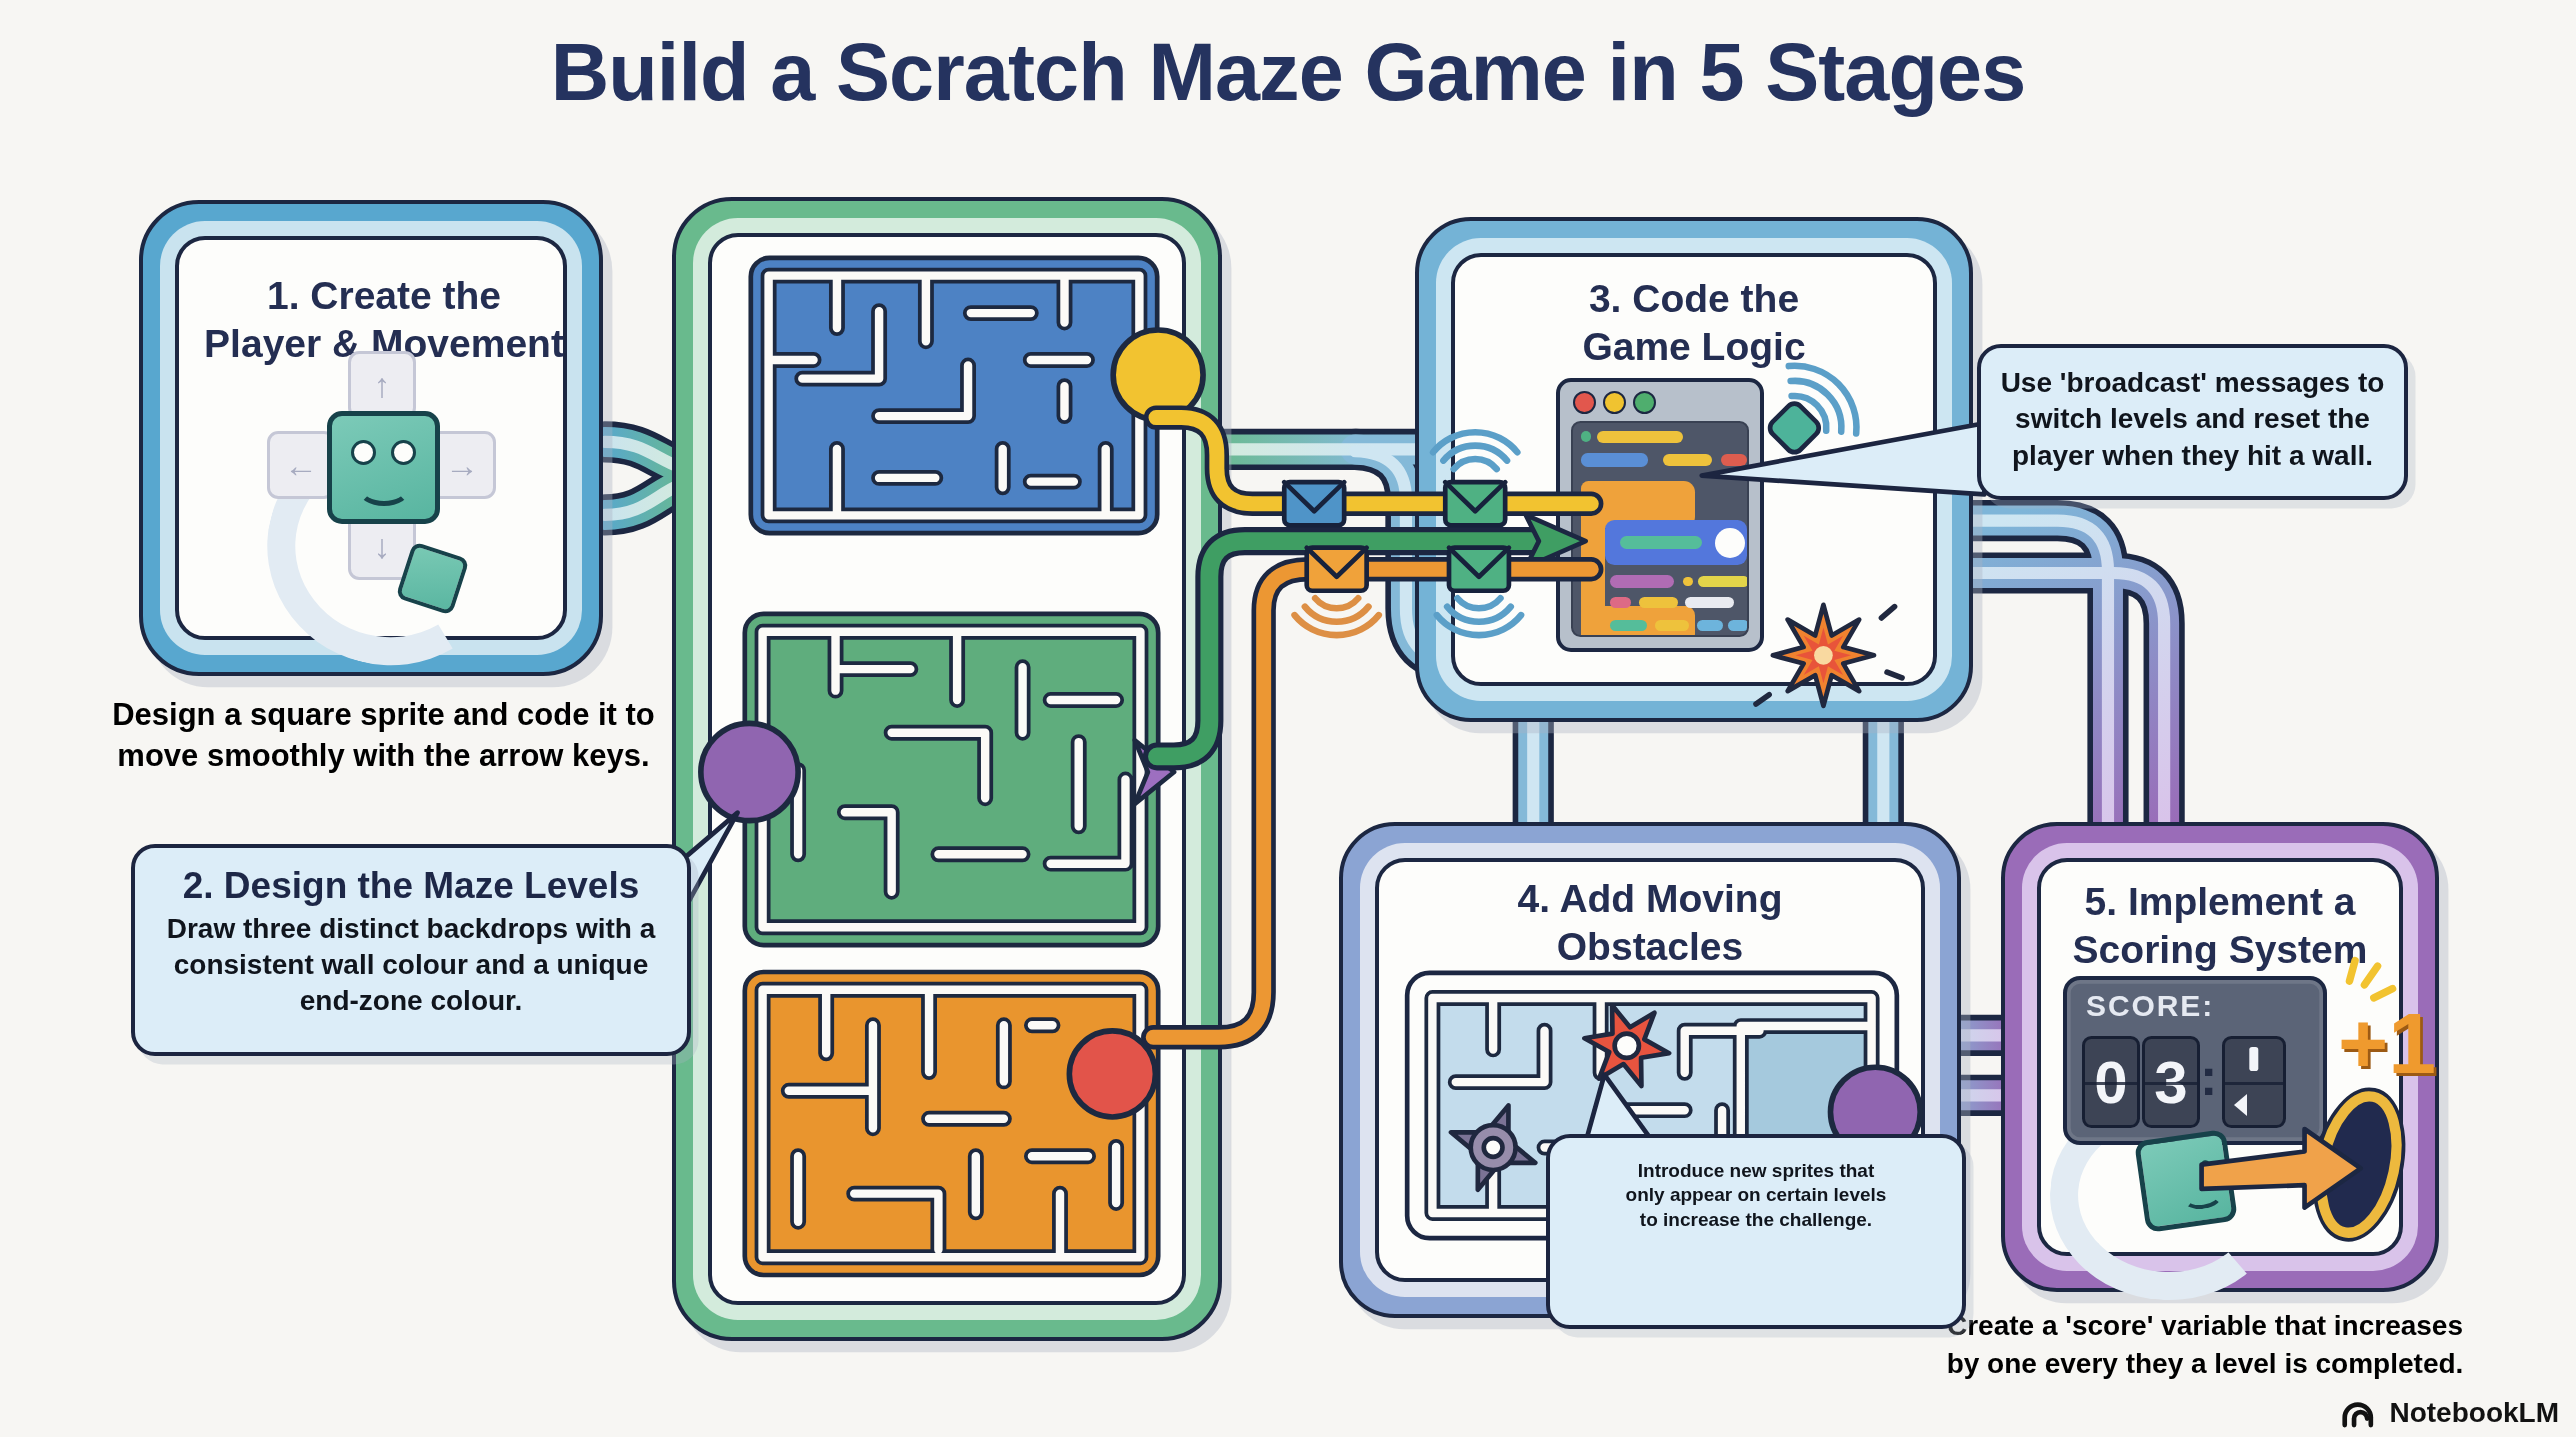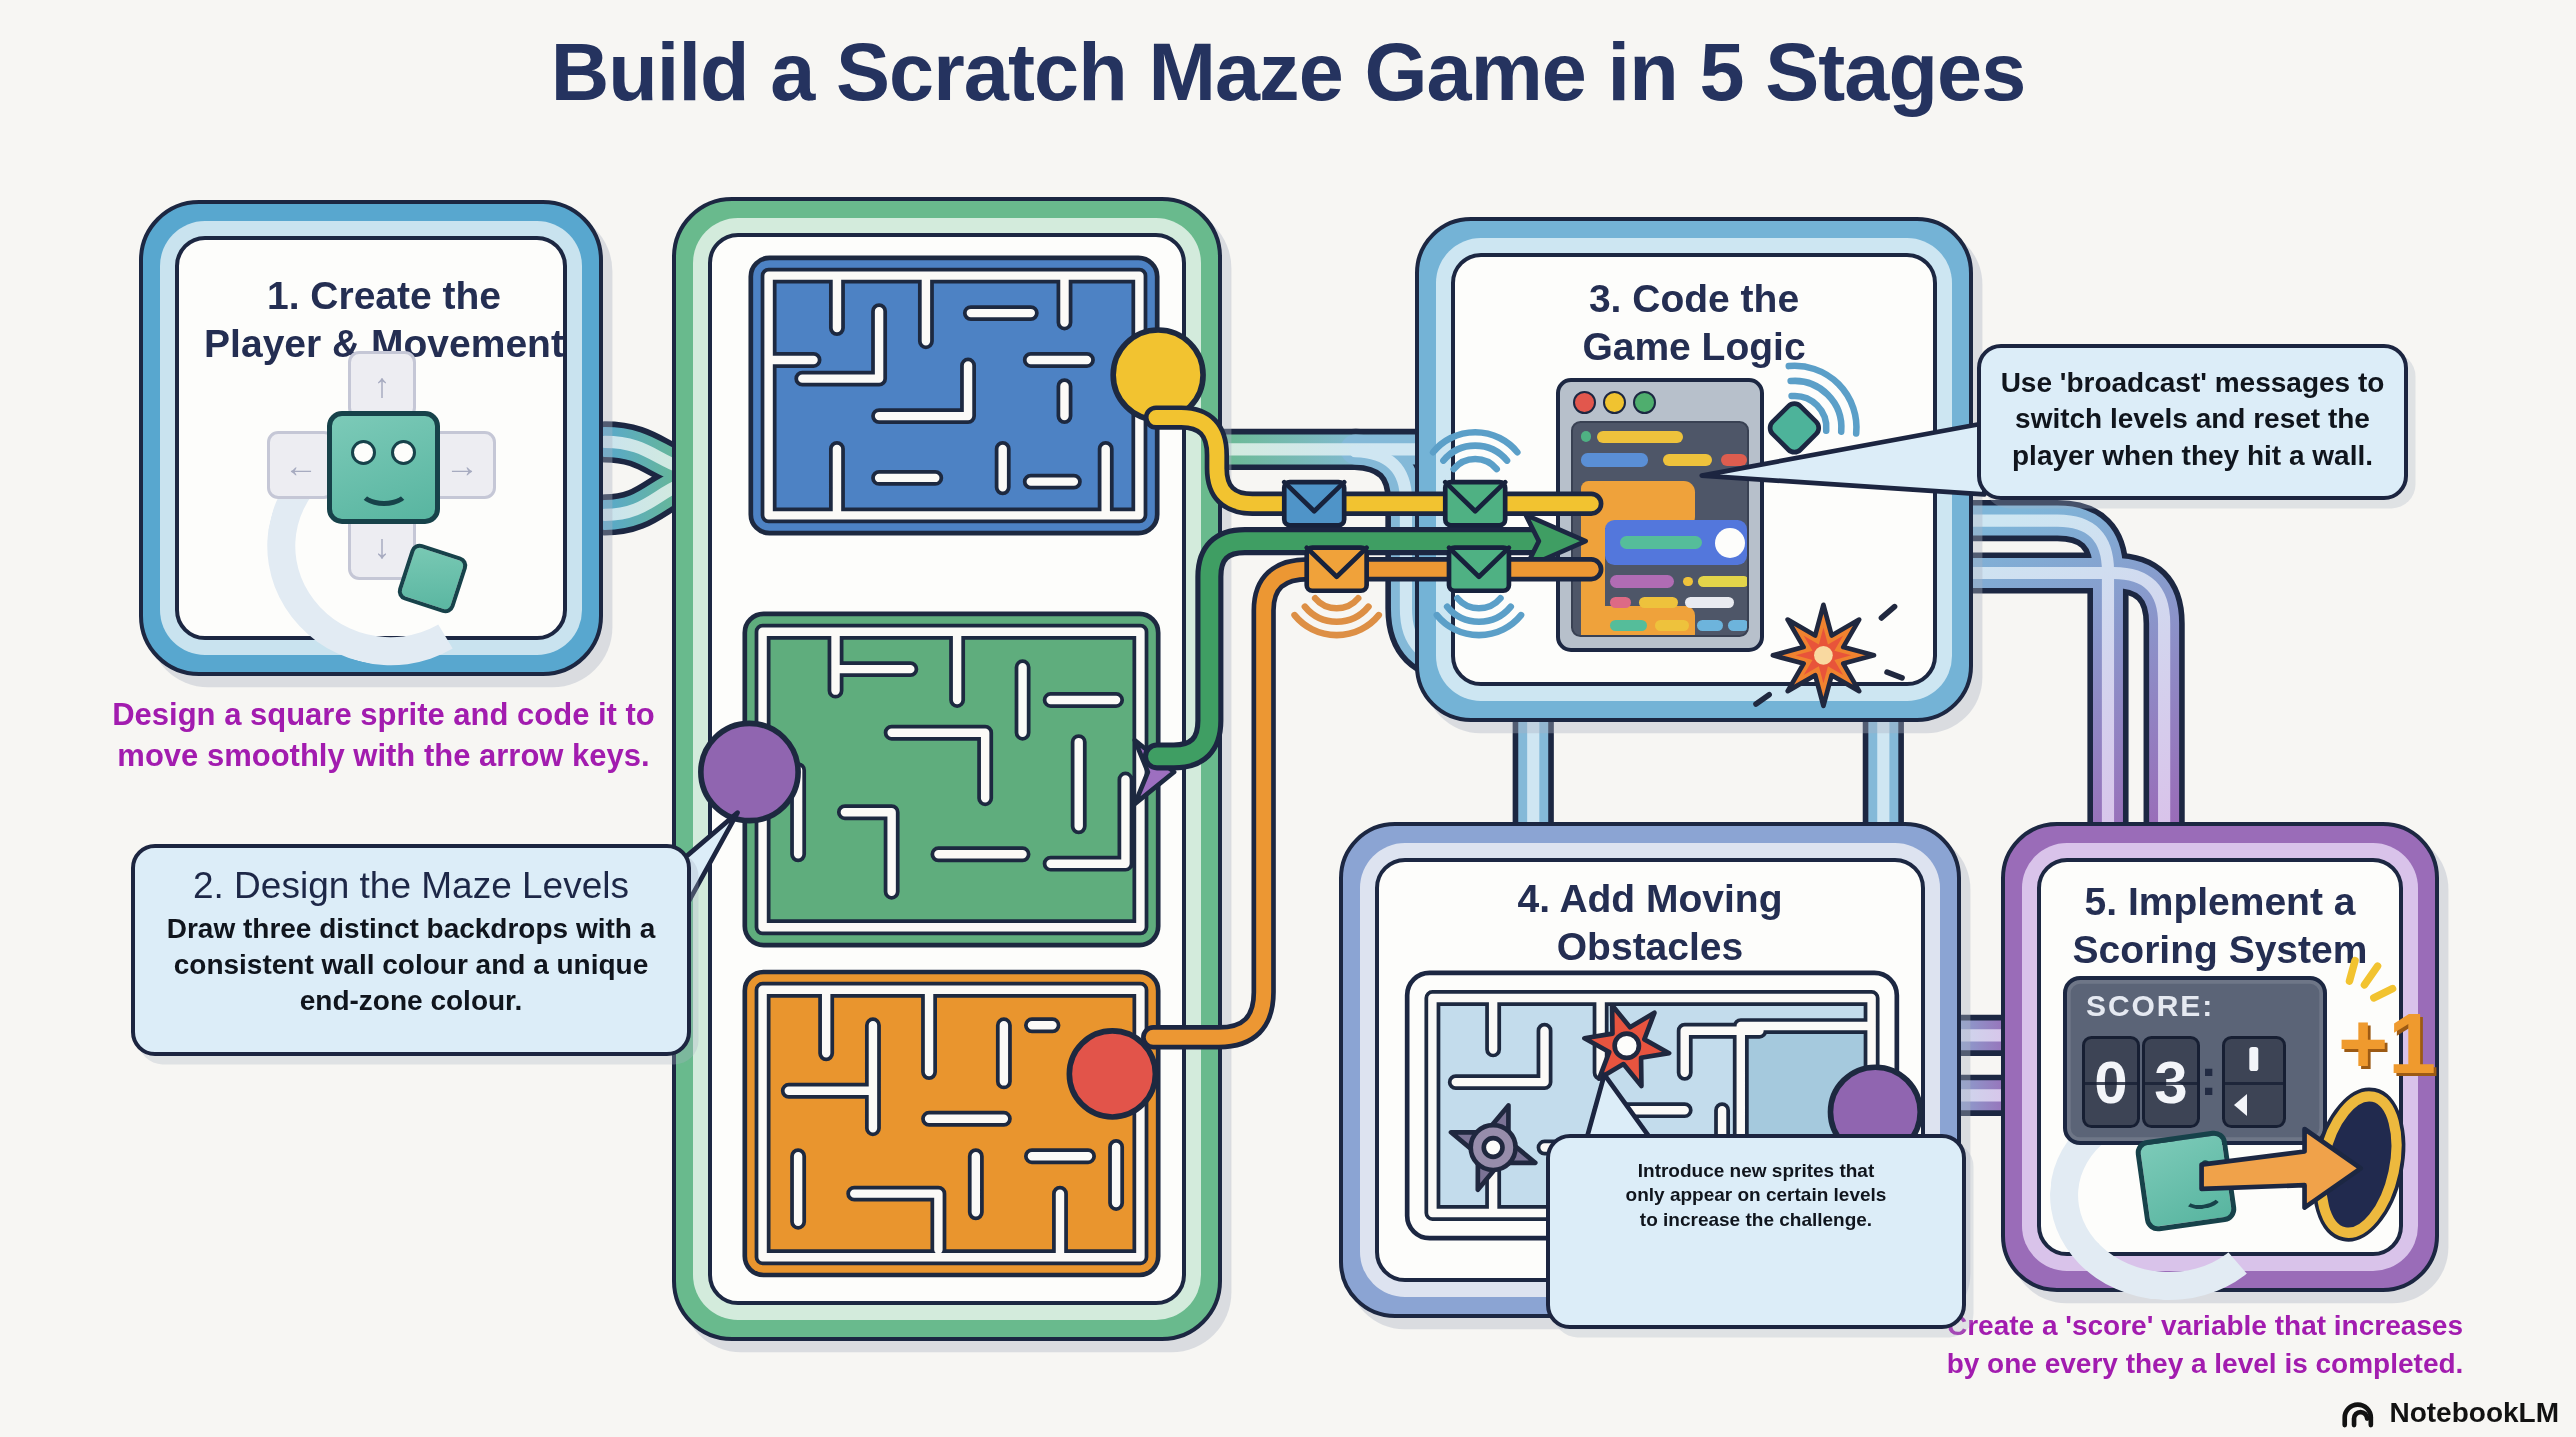--- a/index.html
+++ b/index.html
@@ -11,24 +11,24 @@
   .frame{position:absolute;box-sizing:border-box;border:4.7px solid #1c2742;background:var(--mid);
          box-shadow:9.4px 11.2px 0 rgba(170,178,195,.38);z-index:2;}
   .frame-in{position:absolute;inset:32px;border:4.7px solid #1c2742;border-radius:30px;background:#fdfdfb;
             box-shadow:0 0 0 15px var(--light);}
 
   
   .title{position:absolute;top:26px;left:0;width:100%;text-align:center;font-size:81px;font-weight:bold;
          color:#25335f;letter-spacing:-0.9px;z-index:4;}
   .s-head{position:absolute;left:0;width:100%;text-align:center;font-weight:bold;font-size:39px;
           line-height:1.22;color:#242e52;white-space:pre-line;z-index:4;}
-  .cap{position:absolute;text-align:center;font-weight:bold;color:#a21caf;white-space:pre-line;z-index:4;}
+  .cap{position:absolute;text-align:center;font-weight:bold;color:#000000;white-space:pre-line;z-index:4;}
   .bubble{position:absolute;background:#dcedf8;border:4.7px solid #1c2540;border-radius:24px;z-index:6;
           box-shadow:7.5px 8.4px 0 rgba(170,178,195,.30);}
-  .bubble .b-head{font-weight:normal;font-size:37px;color:#1d2747;text-align:center;margin:17px 9.4px 3.7px;}
+  .bubble .b-head{font-weight:bold;font-size:37px;color:#1d2747;text-align:center;margin:17px 9.4px 3.7px;}
   .bubble .b-body{font-weight:600;font-size:28px;line-height:1.3;color:#10151d;text-align:center;
                   white-space:pre-line;margin:0 9.4px;}
 
   
   .key{position:absolute;width:62px;height:62px;background:#ededf2;border:3.7px solid #c5c7d6;border-radius:11.2px;
        color:#a7abc0;font-size:34px;font-weight:bold;display:flex;align-items:center;justify-content:center;z-index:4;}
   .sprite{position:absolute;background:linear-gradient(160deg,#7ccab8,#58b5a0);border:5.6px solid #17424a;
           border-radius:15px;z-index:5;}
   .sprite .eye{position:absolute;width:19px;height:19px;background:#fdfdfb;border:3.7px solid #17424a;border-radius:50%;}
   .sprite .smile{position:absolute;width:43px;height:24px;border:5.6px solid transparent;

